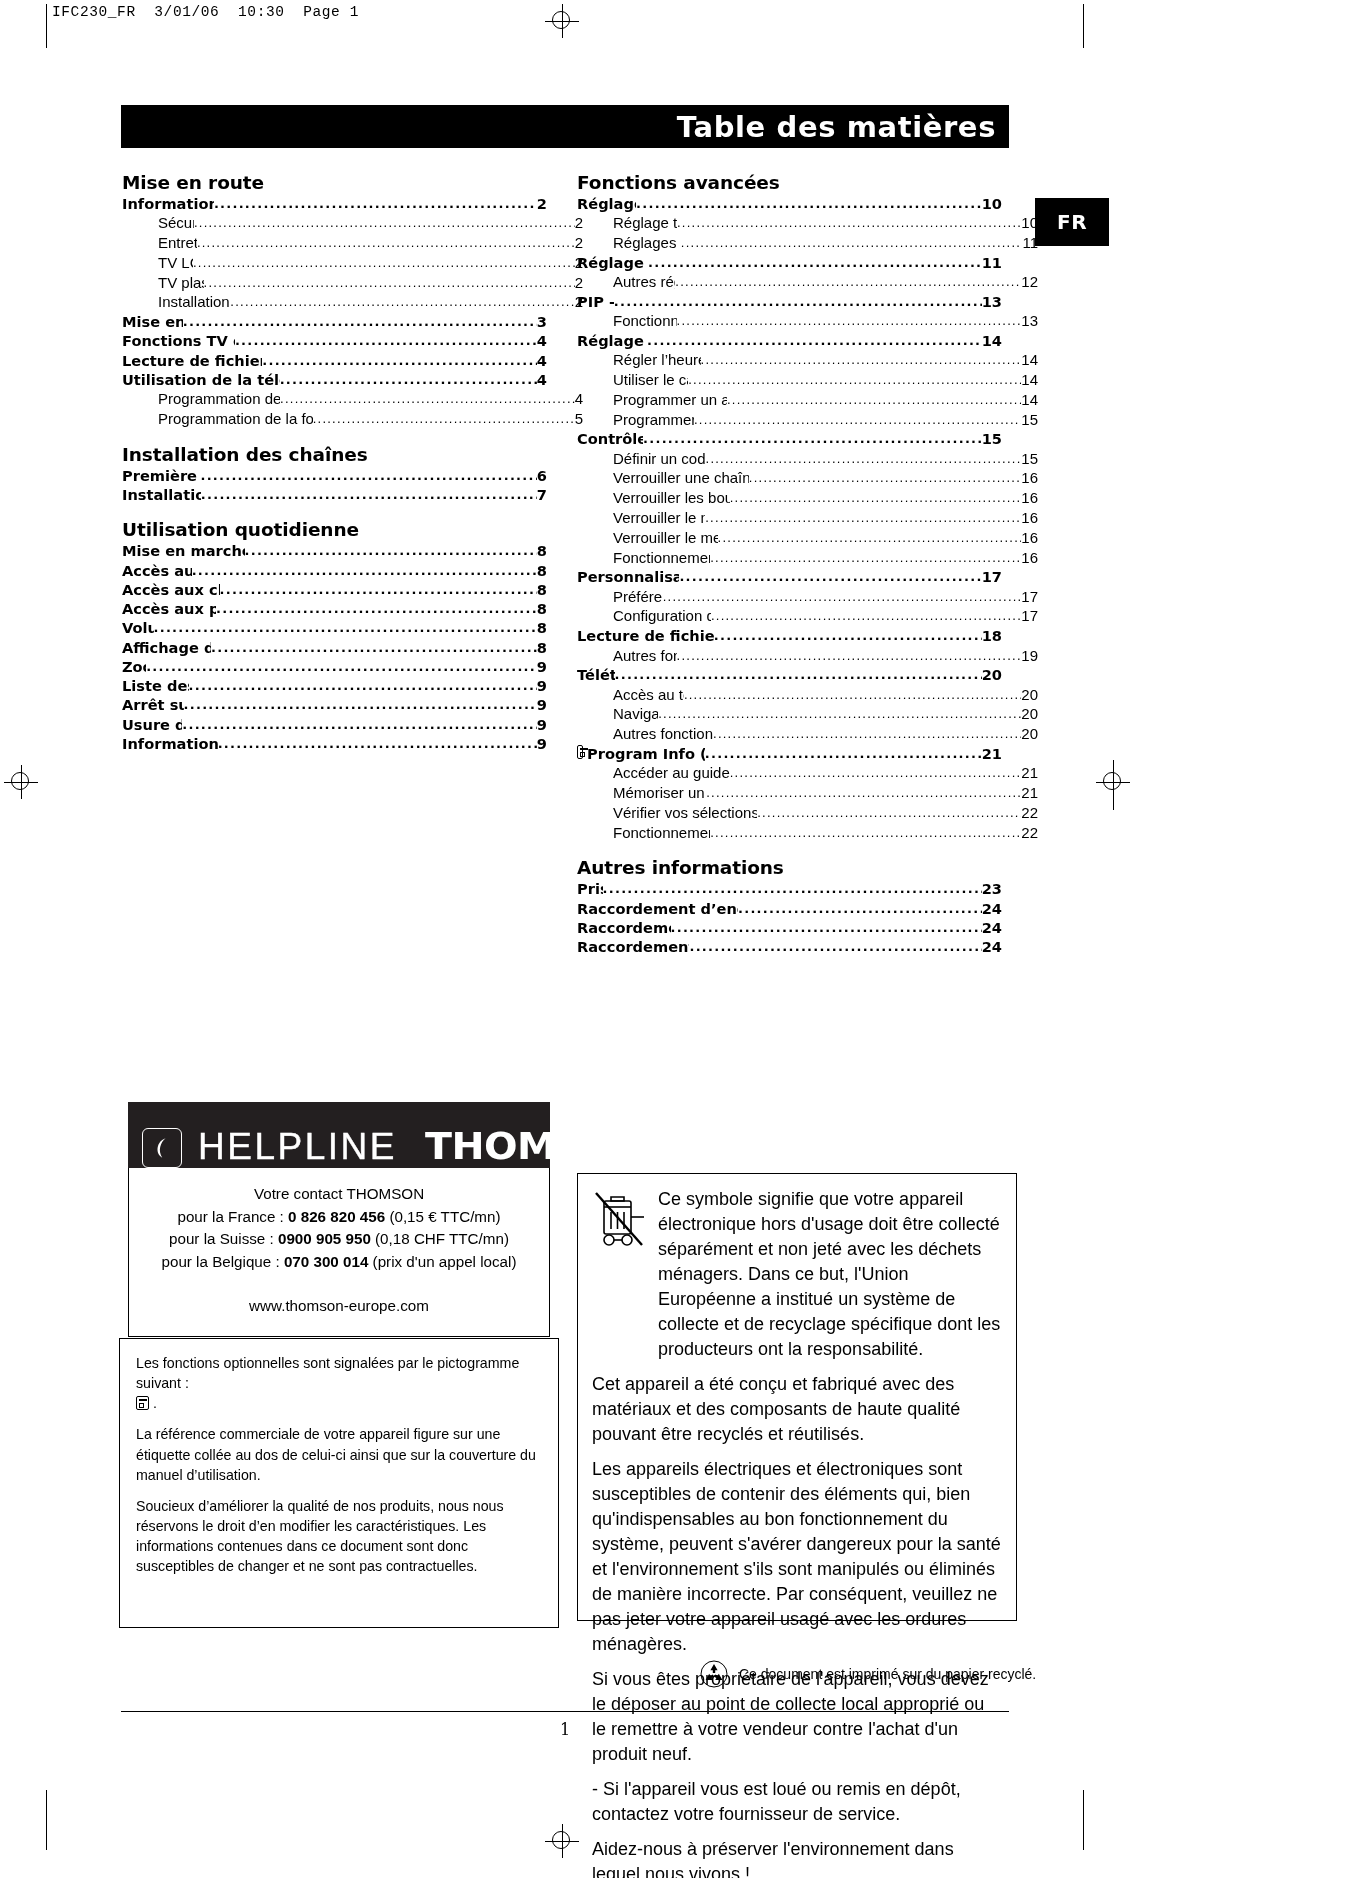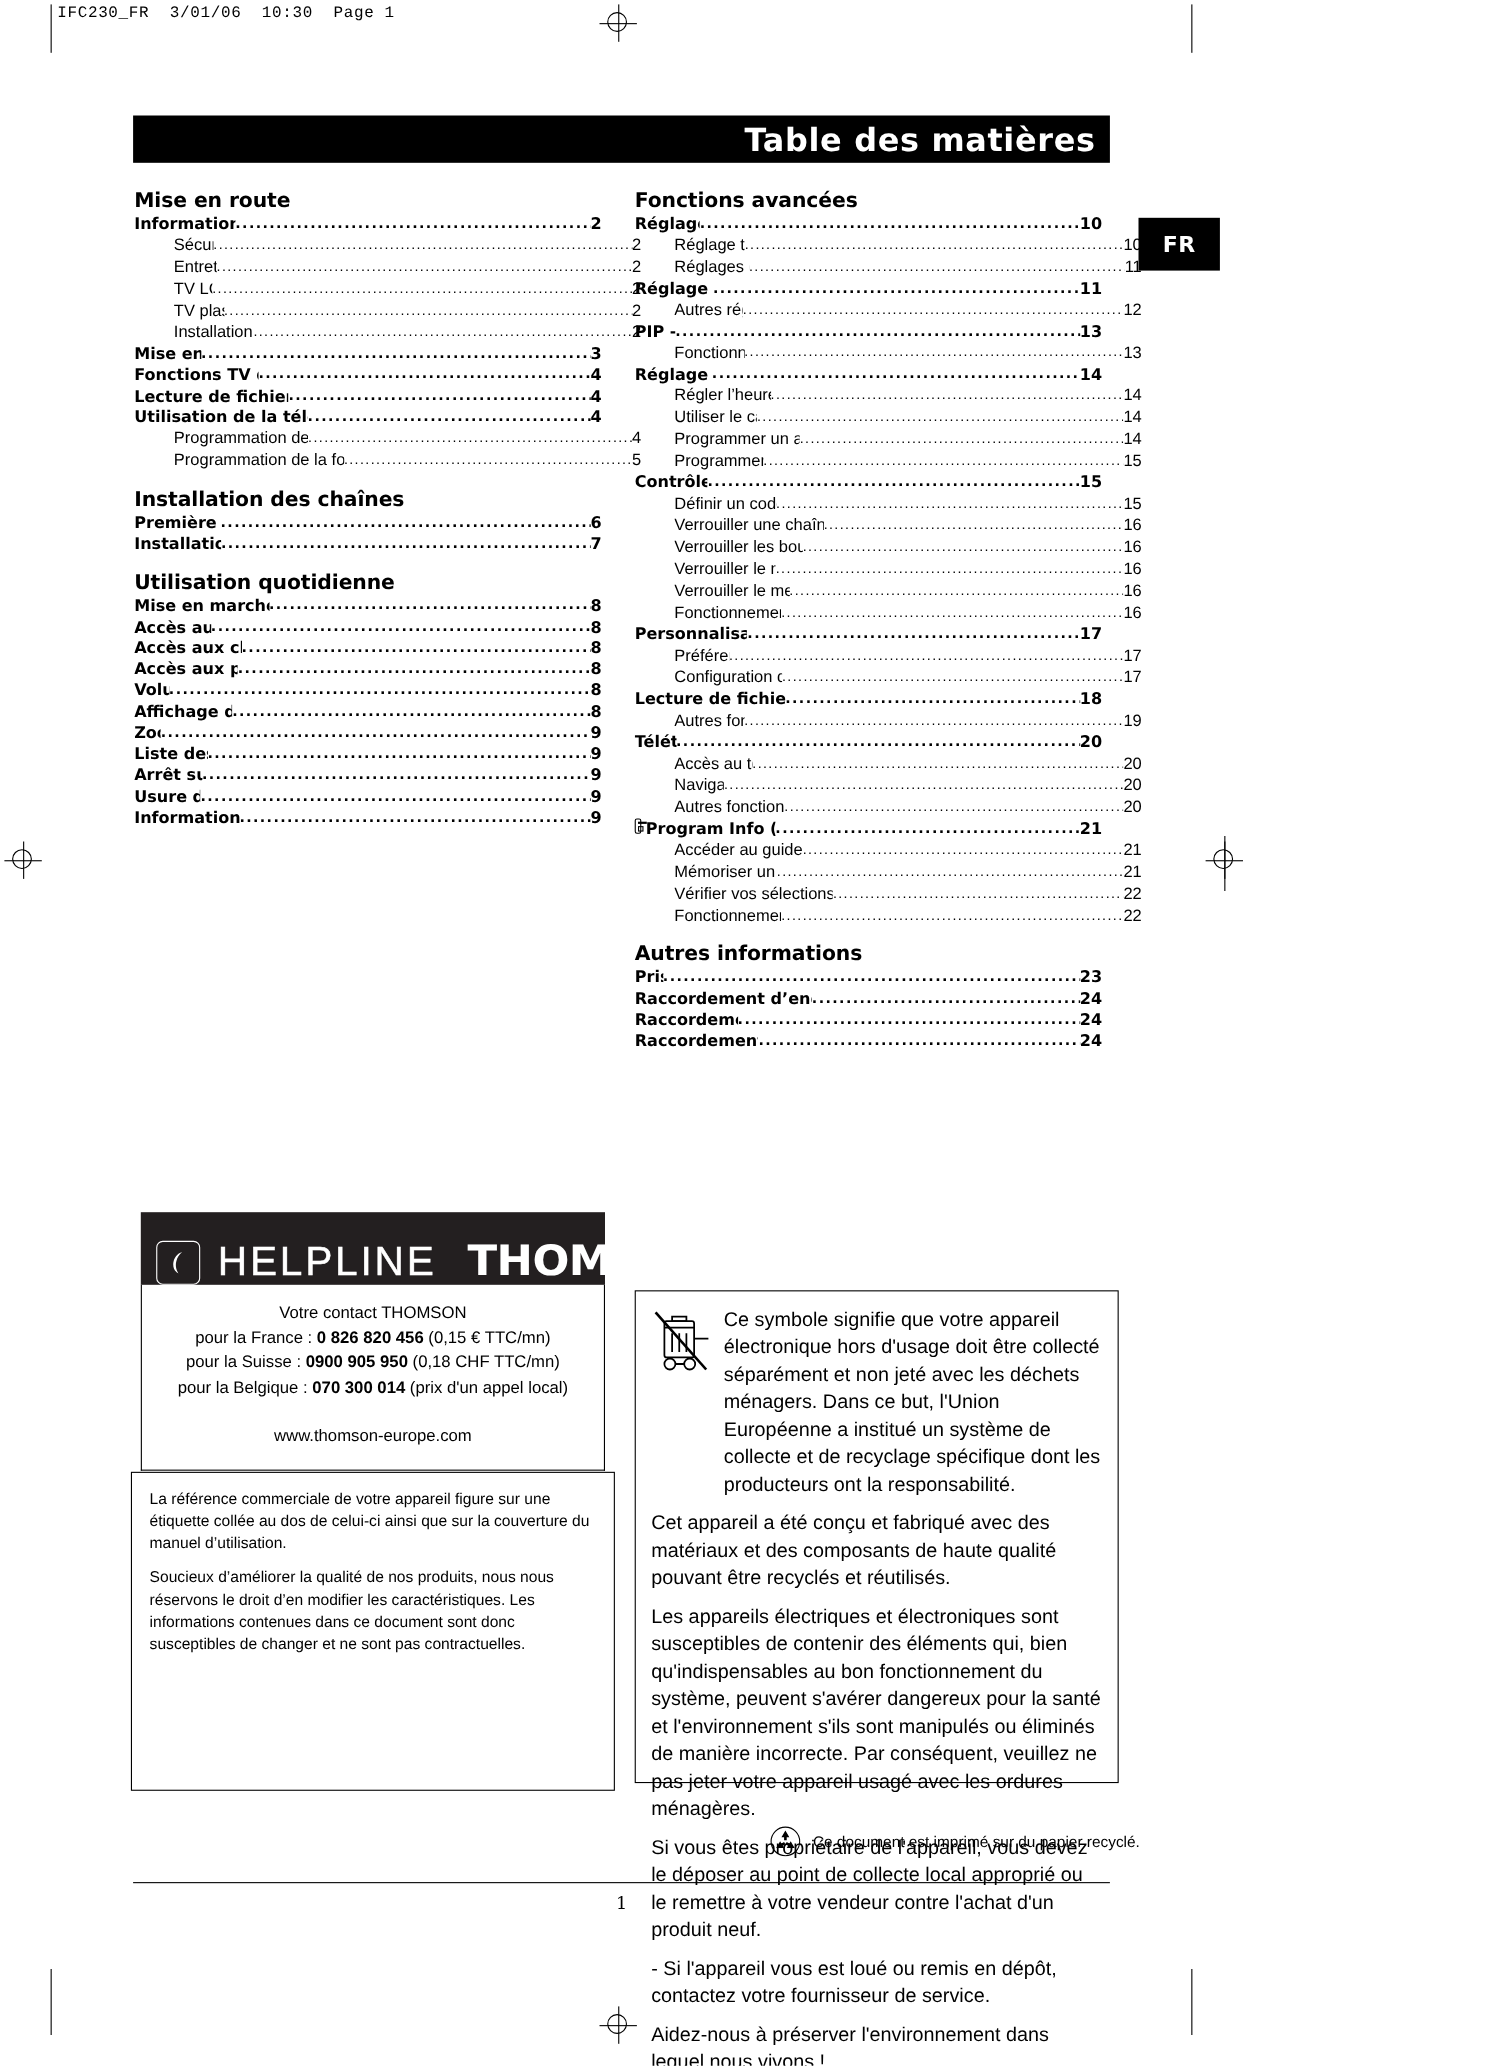--- a/index.html
+++ b/index.html
@@ -686,20 +686,25 @@
     <div id="helpline-lines">
         <div><span>pour la France : </span><span class="b">0 826 820 456</span><span> (0,15 € TTC/mn)</span></div>
         <div><span>pour la Suisse : </span><span class="b">0900 905 950</span><span> (0,18 CHF TTC/mn)</span></div>
         <div><span>pour la Belgique : </span><span class="b">070 300 014</span><span> (prix d'un appel local)</span></div>
       </div>
     <div class="contact-url">www.thomson-europe.com</div>
   </div>
 </div>
 
 <div class="note-box">
+  <p>
+    <span>Les fonctions optionnelles sont signalées par le pictogramme suivant :</span>
+    <br>
+    <span class="picto-inline"></span><span>.</span>
+  </p>
   <p>La référence commerciale de votre appareil figure sur une étiquette collée au dos de celui-ci ainsi que sur la couverture du manuel d’utilisation.</p>
   <p>Soucieux d’améliorer la qualité de nos produits, nous nous réservons le droit d’en modifier les caractéristiques. Les informations contenues dans ce document sont donc susceptibles de changer et ne sont pas contractuelles.</p>
 </div>
 
 <div class="weee-box">
   <div class="weee-top">
     <div class="weee-icon">
       <svg width="56" height="66" viewBox="0 0 56 66" aria-hidden="true">
         <g fill="none" stroke="#000" stroke-width="1.6">
           <rect x="12" y="14" width="27" height="33" rx="2"></rect>

